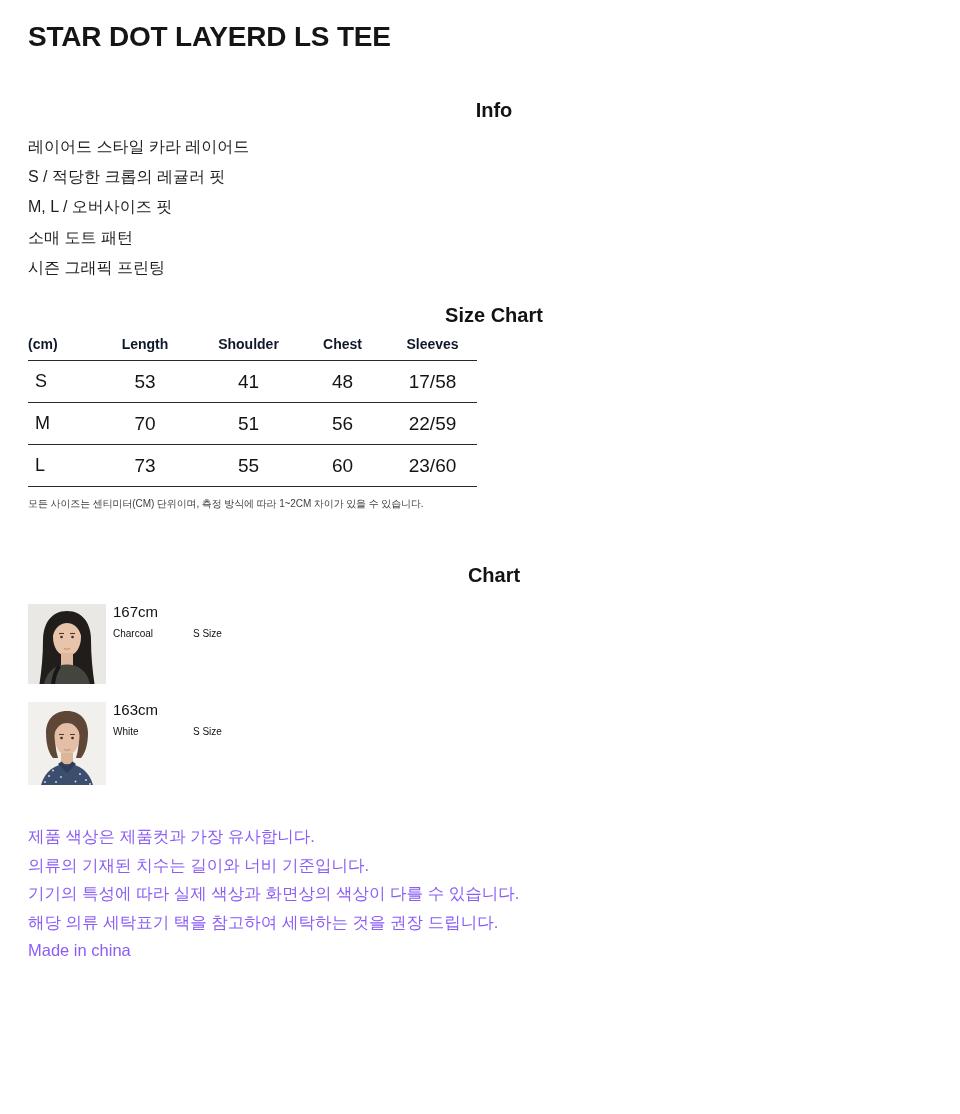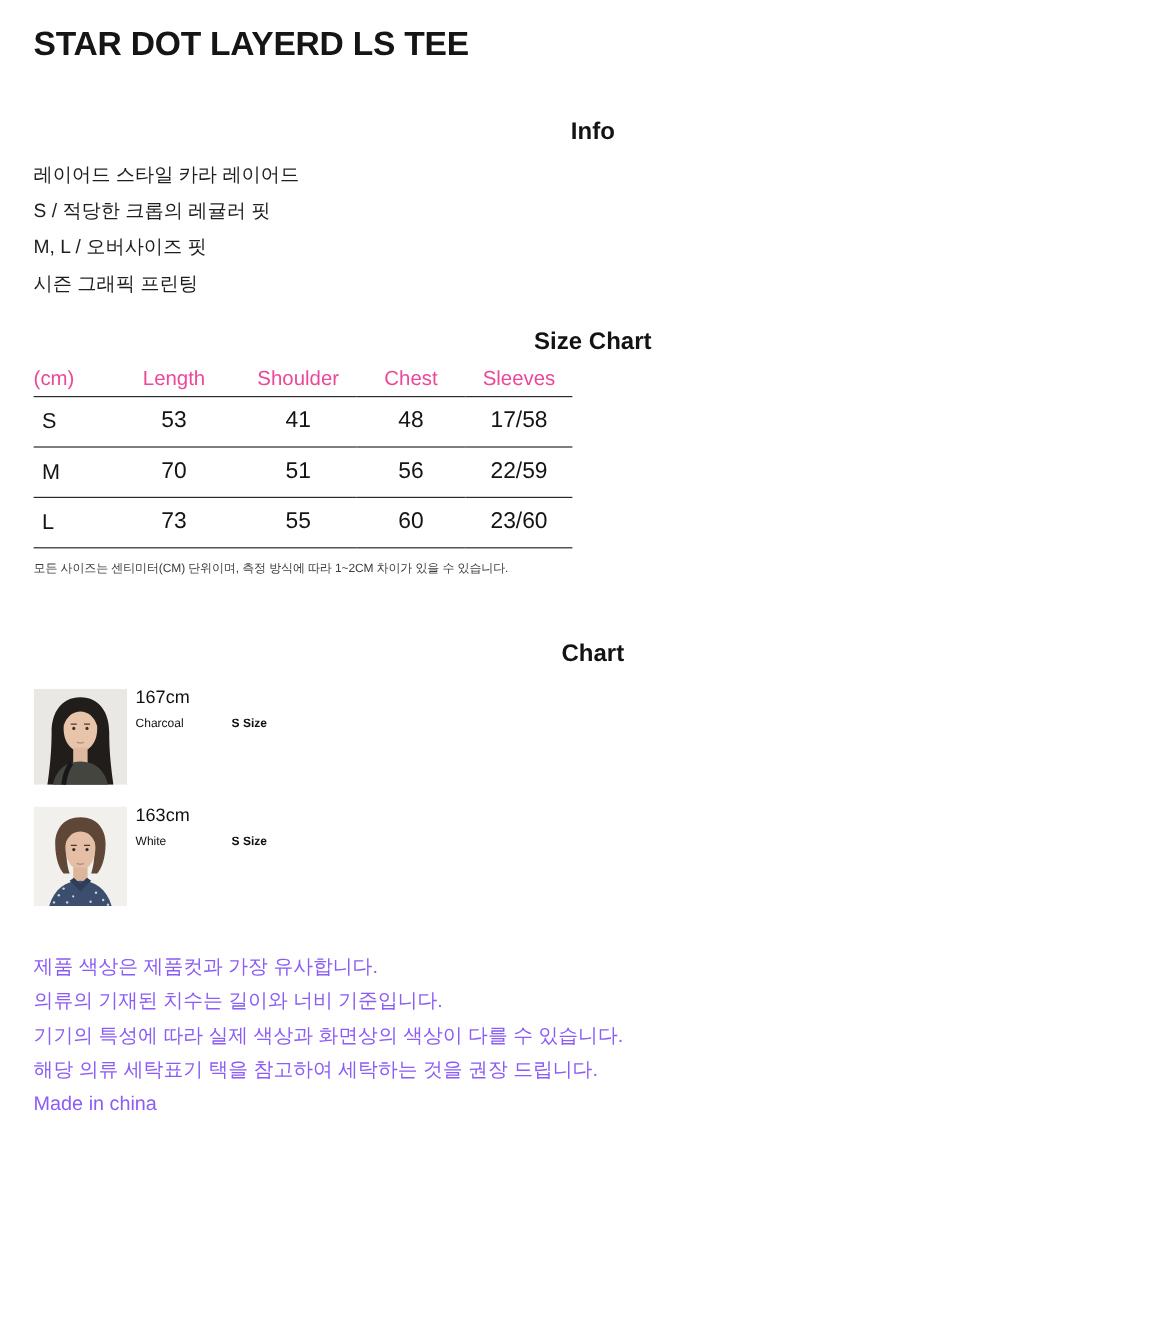--- a/index.html
+++ b/index.html
@@ -28,60 +28,61 @@
   .info-heading { margin-top: 48px; }
   .info-lines { margin-top: 10px; }
   .info-line { font-size: 16px; line-height: 30.2px; color: #1e1e1e; }
 
   .size-chart-heading { margin-top: 20px; }
   table.size-chart {
     margin-top: 7px; border-collapse: collapse;
     width: 449px; table-layout: fixed;
   }
   .size-chart th {
-    font-weight: 400; font-size: 17px; text-align: center;
+    font-weight: 700; font-size: 14px; text-align: center;
     vertical-align: top; padding: 2px 0 0; height: 24px;
-    border-bottom: 1.5px solid #2a2a2a; color: #ec4899;
+    border-bottom: 1.5px solid #2a2a2a; color: #0f172a;
   }
   .size-chart th.unit-cell { text-align: left; }
   .size-chart td {
     font-size: 19px; font-weight: 400; text-align: center;
     height: 39px; border-bottom: 1.5px solid #2a2a2a; color: #141414;
   }
   .size-chart td.size-cell { text-align: left; padding-left: 7px; font-size: 18px; }
   .chart-note { margin-top: 10px; font-size: 10px; color: #3c3c3c; letter-spacing: -0.1px; }
 
   .model-heading { margin-top: 52px; }
   .model-row { display: flex; align-items: flex-start; }
   .model-row.first { margin-top: 17px; }
   .model-row.second { margin-top: 18px; }
   .model-photo { width: 78px; height: 80px; flex: none; display: block; }
   .model-photo.tall { height: 83px; }
   .model-text { margin-left: 7px; padding-top: 0; }
   .model-height { font-size: 15px; line-height: 15px; }
   .model-line2 { display: flex; margin-top: 7px; font-size: 10px; line-height: 15px; }
   .model-color { width: 80px; flex: none; }
-  .model-size { font-weight: 700; text-align: center; }
+  .model-size { font-weight: 400; text-align: center; }
 
   .footer-notes { margin-top: 37px; }
   .footer-line { font-size: 16.5px; line-height: 28.6px; color: #8b5cf6; }
 </style>
 </head>
 <body>
 
 <div class="page">
 
   <h1 class="product-title">STAR DOT LAYERD LS TEE</h1>
 
 
   <h2 class="section-heading info-heading">Info</h2>
   <div class="info-lines">
     <div class="info-line">레이어드 스타일 카라 레이어드</div>
     <div class="info-line">S / 적당한 크롭의 레귤러 핏</div>
     <div class="info-line">M, L / 오버사이즈 핏</div>
+    <div class="info-line">소매 도트 패턴</div>
     <div class="info-line">시즌 그래픽 프린팅</div>
   </div>
 
   <h2 class="section-heading size-chart-heading">Size Chart</h2>
   <table class="size-chart">
     <colgroup>
       <col style="width:62px">
         <col style="width:110px">
         <col style="width:97px">
         <col style="width:91px">

